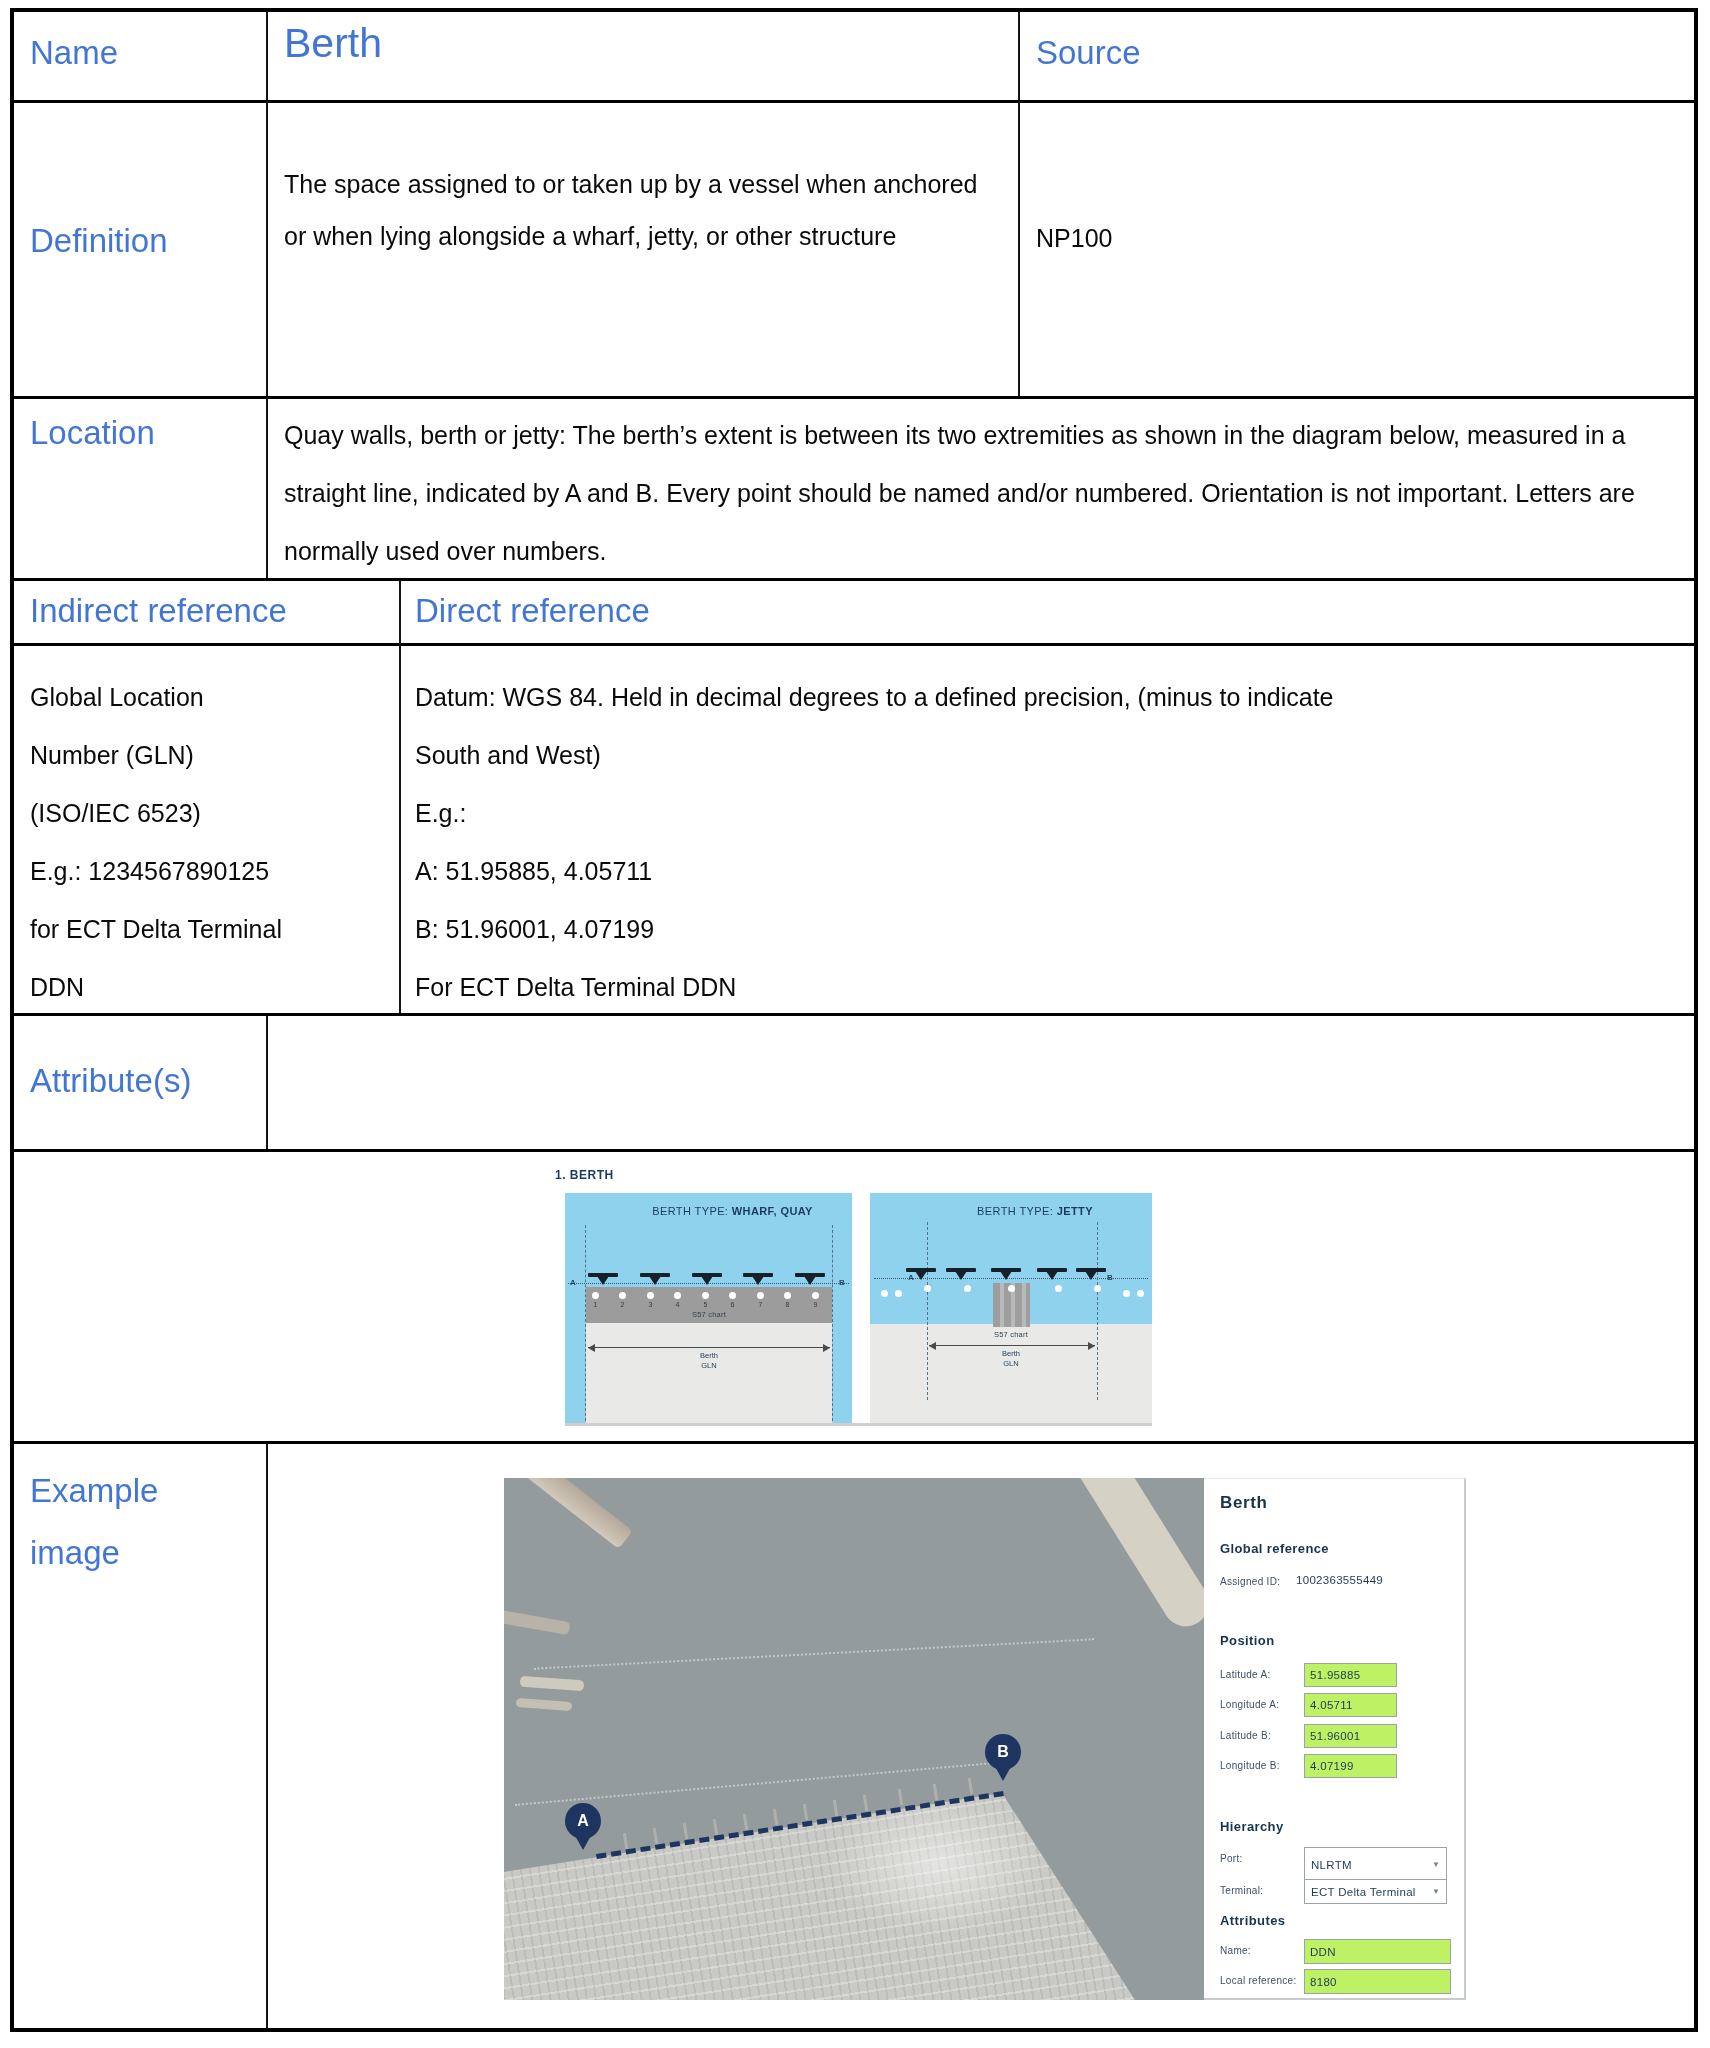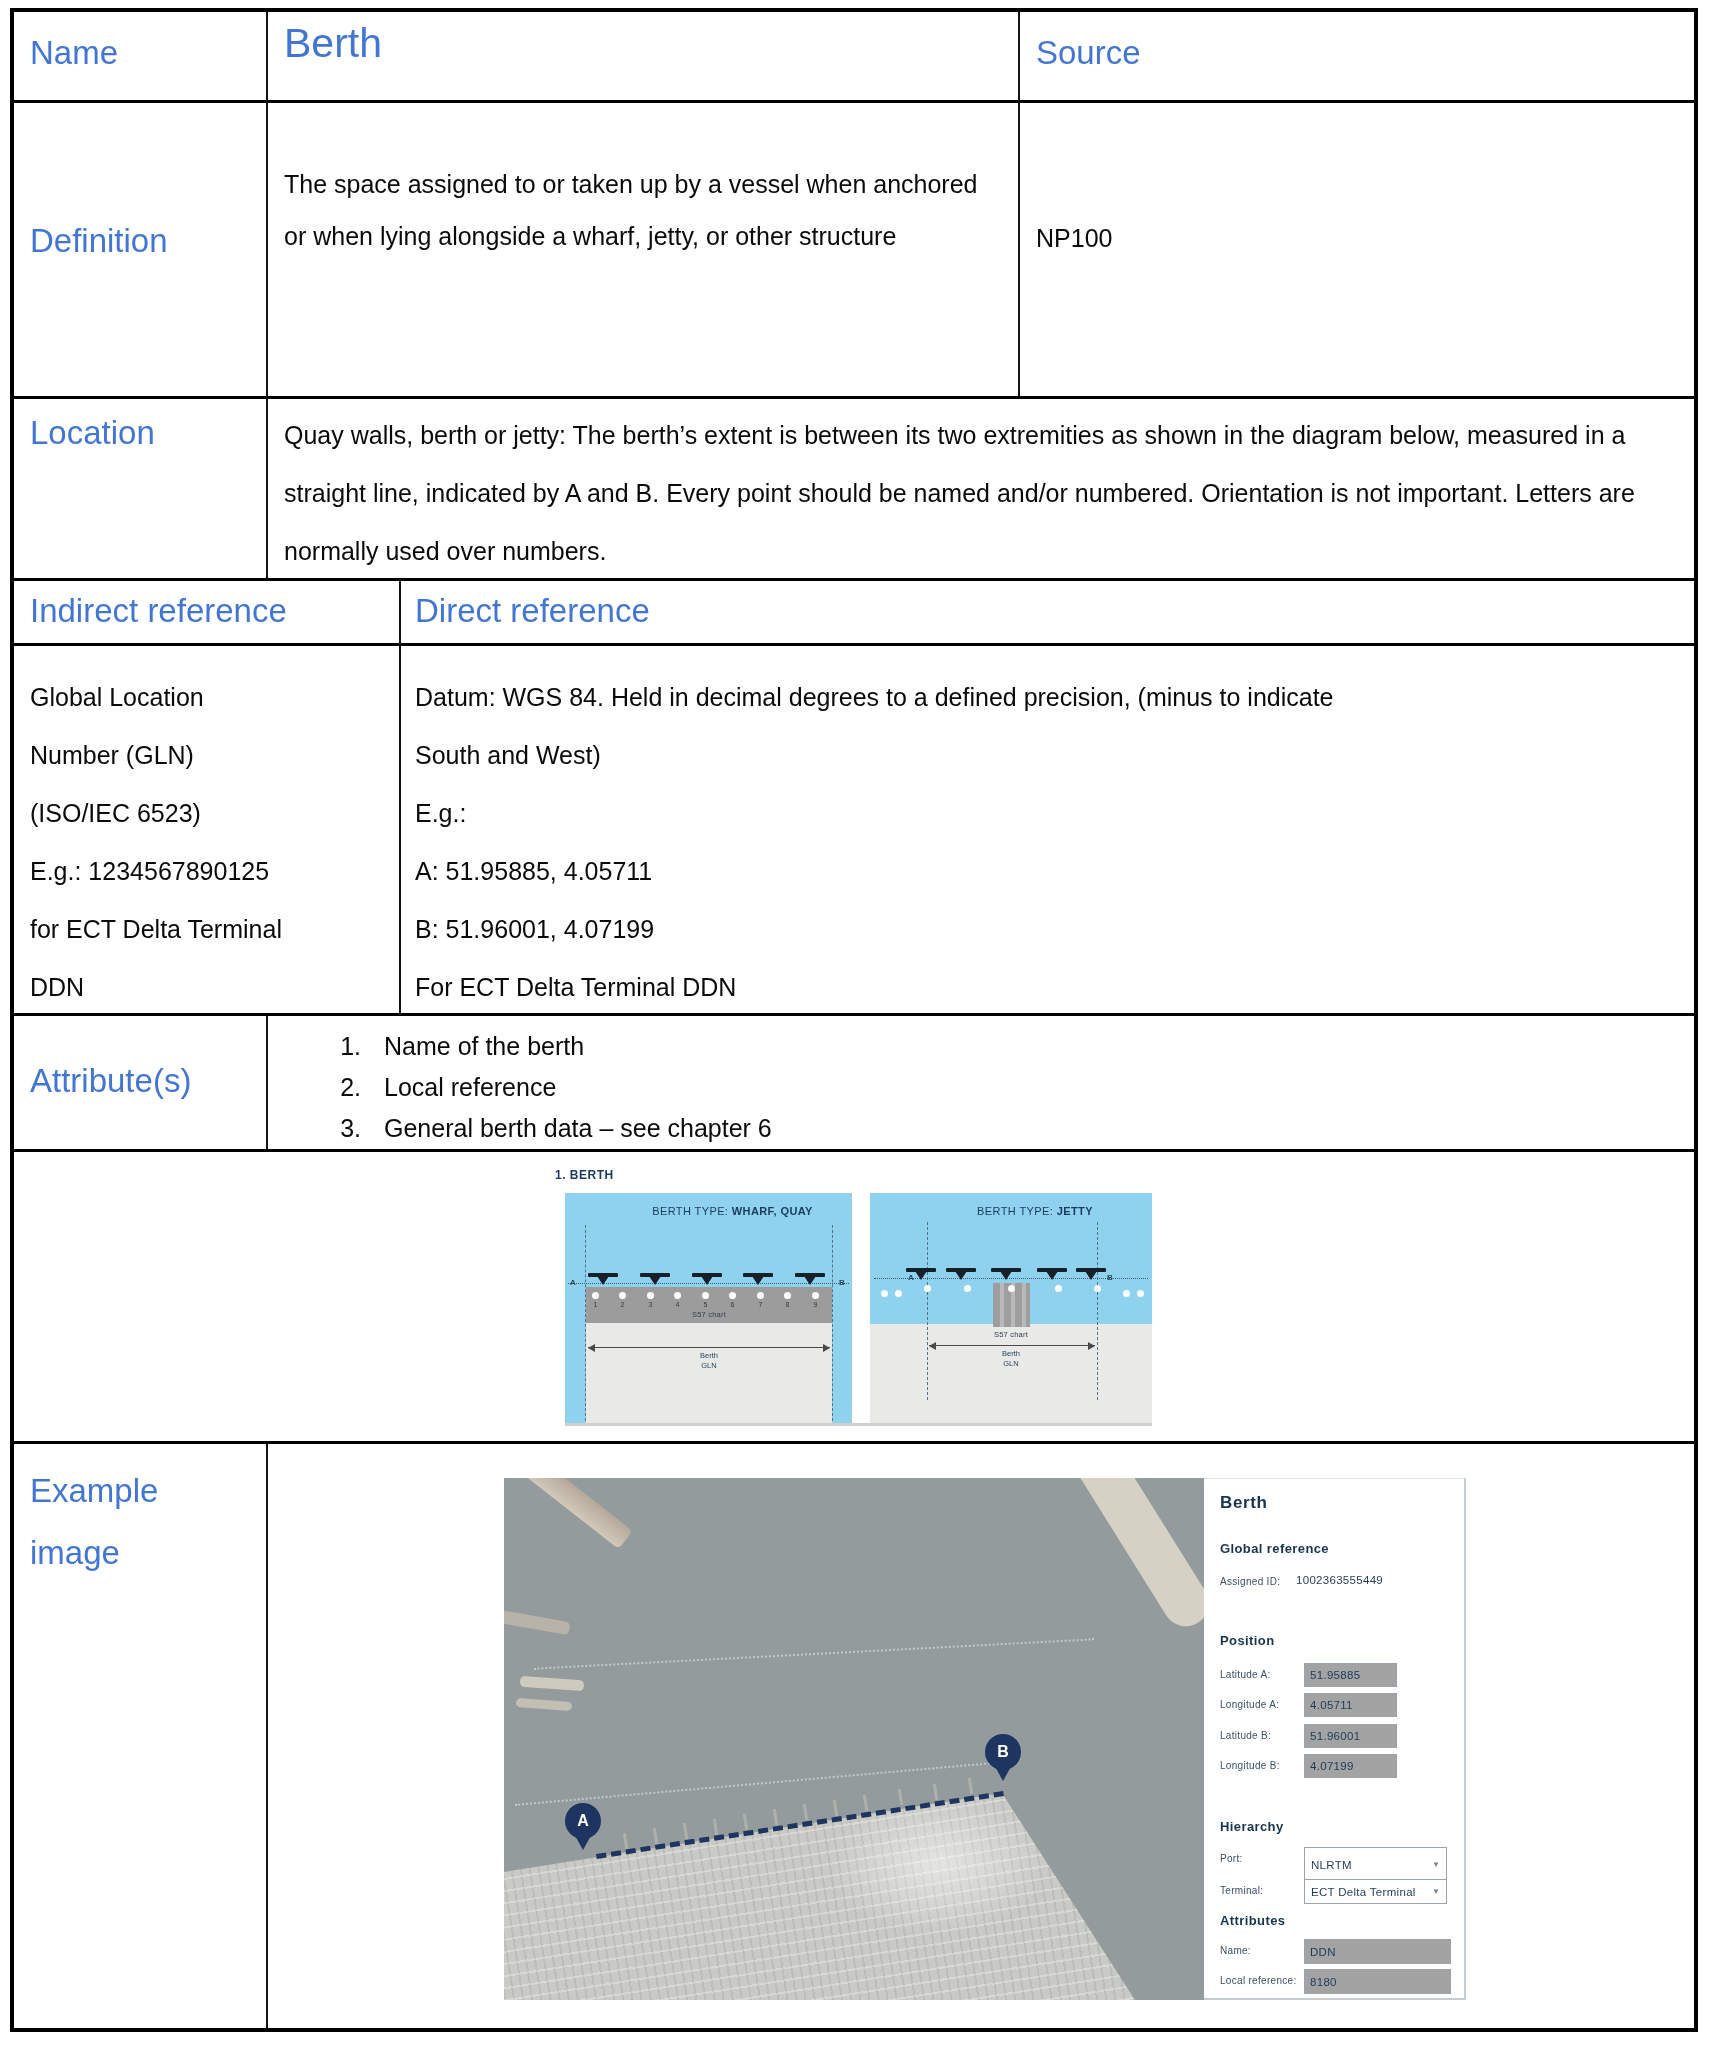--- a/index.html
+++ b/index.html
@@ -64,21 +64,21 @@
   .pin::after{content:"";position:absolute;left:50%;top:29px;transform:translateX(-50%);
        border-left:10px solid transparent;border-right:10px solid transparent;
        border-top:18px solid #1d3560;z-index:-1;}
 
   
   .spanel{background:#fff;border-right:2px solid #c6cbd0;border-bottom:2px solid #c6cbd0;border-top:1px solid #e4e7e9;}
   .sp-title{font-size:17px;font-weight:bold;color:#17344f;letter-spacing:.6px;}
   .sp-head{font-size:13px;font-weight:bold;color:#17344f;letter-spacing:.4px;}
   .sp-lab{font-size:10px;color:#3a4f66;letter-spacing:.3px;}
   .sp-val{font-size:11.5px;color:#1e3a5a;letter-spacing:.3px;}
-  .sp-input{border:1.5px solid #9aa2aa;background:#a3a3a3;font-family:"Liberation Sans",sans-serif;
+  .sp-input{border:1.5px solid #9aa2aa;background:#bef264;font-family:"Liberation Sans",sans-serif;
        font-size:11.5px;color:#1e3a5a;padding:7px 5px;letter-spacing:.3px;}
   .sp-select{border:1.5px solid #9aa2aa;background:#fff;display:flex;align-items:center;
        justify-content:space-between;padding:0 6px;}
   .caret{font-size:8px;color:#7a838c;}
 </style>
 </head>
 <body>
 
 <div class="page">
 
@@ -116,25 +116,20 @@
 for ECT Delta Terminal
 DDN</div>
   <div class="abs body-text pre" style="left:415px;top:668px;width:1260px;line-height:58px">Datum: WGS 84. Held in decimal degrees to a defined precision, (minus to indicate
 South and West)
 E.g.:
 A: 51.95885, 4.05711
 B: 51.96001, 4.07199
 For ECT Delta Terminal DDN</div>
 
   <div class="abs lbl blue" style="left:30px;top:1062px">Attribute(s)</div>
-  <ol class="abs attr-list" style="left:330px;top:1026px;width:900px">
-    <li>Name of the berth</li>
-    <li>Local reference</li>
-    <li>General berth data – see chapter 6</li>
-  </ol>
 
   <div class="abs dg-title" style="left:555px;top:1168px">1. BERTH</div>
   <div class="abs pshadow" style="left:565px;top:1423px;width:587px;height:3px"></div>
 
   <div class="abs panel" style="left:565px;top:1193px;width:287px;height:230px">
     <div class="abs ptitle"><span>BERTH TYPE: </span><b>WHARF, QUAY</b></div>
     <div class="abs dashv" style="left:20px;top:32px;height:196px"></div>
     <div class="abs dashv" style="left:267px;top:32px;height:196px"></div>
     <div class="abs dotline" style="left:3px;top:90px;width:281px"></div>
     <div class="abs tinylab" style="left:5px;top:85px">A</div>

